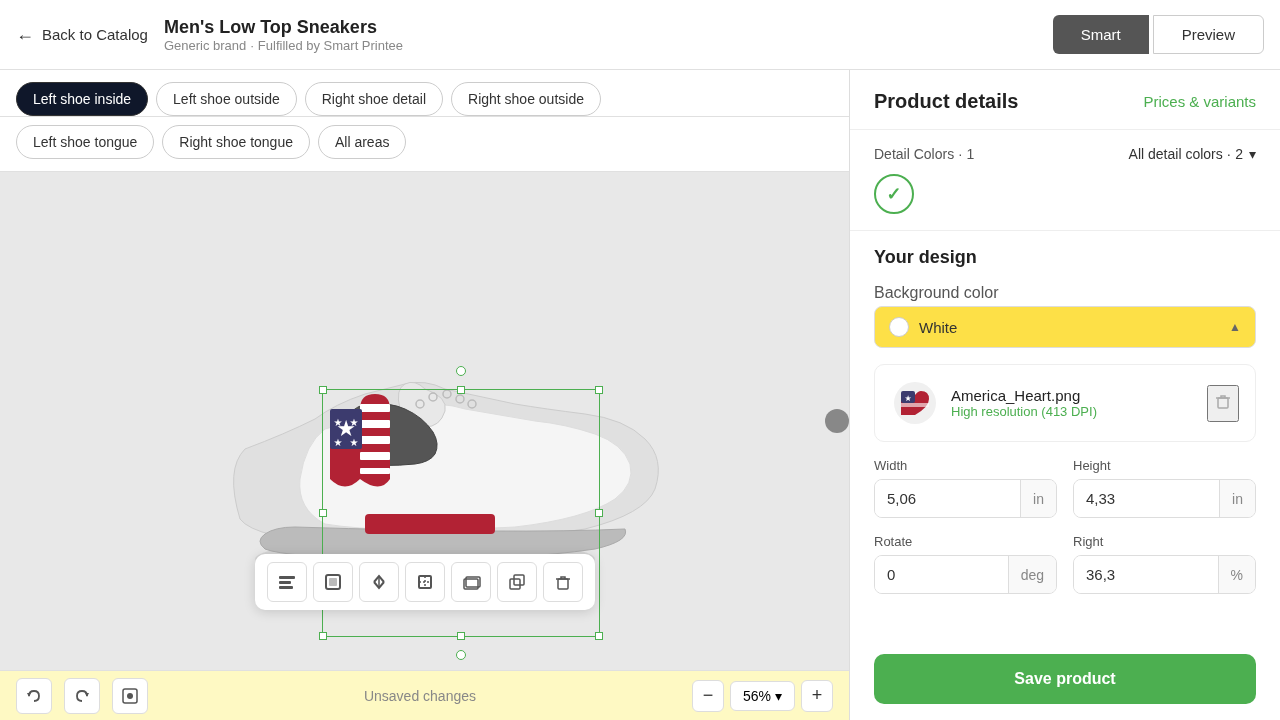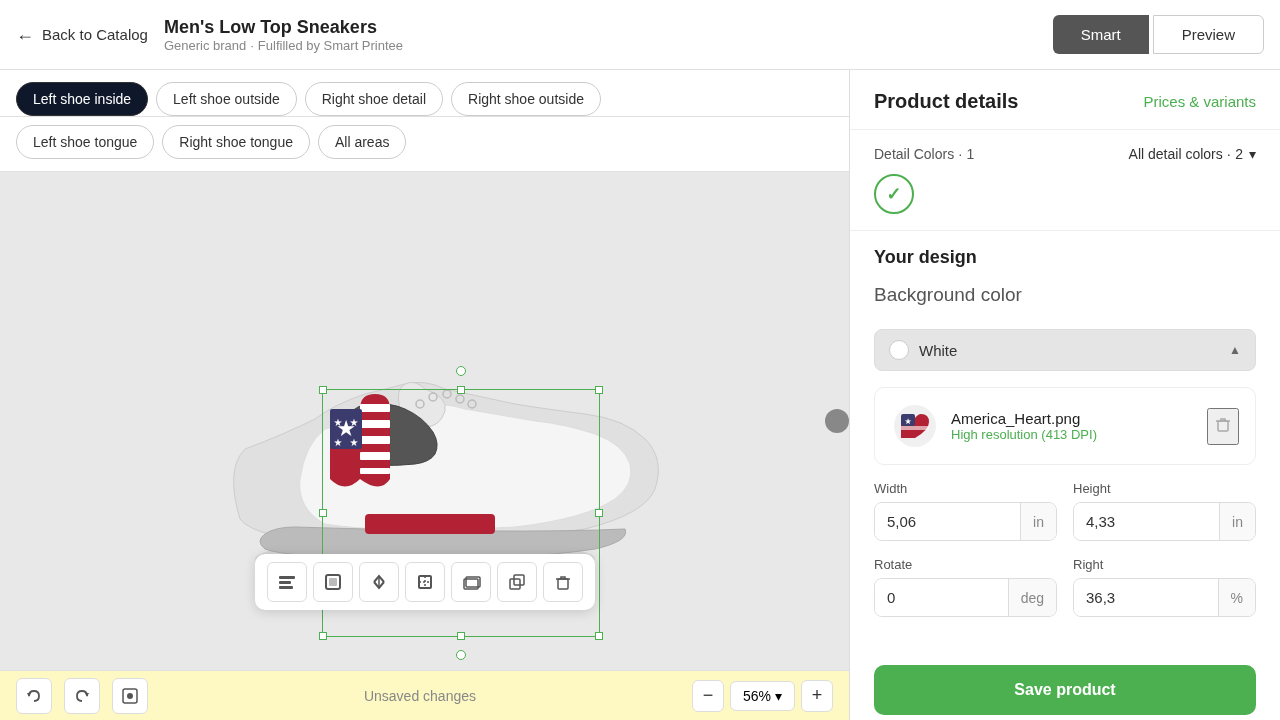--- a/index.html
+++ b/index.html
@@ -70,22 +70,22 @@
     .section { padding: 16px 24px; border-bottom: 1px solid #eee; }
     .section-row { display: flex; align-items: center; justify-content: space-between; margin-bottom: 12px; }
     .section-label { font-size: 14px; color: #555; }
     .detail-colors-dropdown { display: flex; align-items: center; gap: 6px; font-size: 14px; color: #333; cursor: pointer; }
     .color-circle-check { width: 40px; height: 40px; border-radius: 50%; border: 2px solid #4caf50; display: flex; align-items: center; justify-content: center; cursor: pointer; }
     .checkmark { color: #4caf50; font-size: 18px; font-weight: bold; }
 
     
     .design-section { padding: 16px 24px; flex: 1; }
     .design-title { font-size: 18px; font-weight: 600; color: #222; margin-bottom: 16px; }
-    .bg-color-label { font-size: 19px; color: #555; margin-bottom: 23px; }
-    .color-select { display: flex; align-items: center; border: 1px solid #ddd; border-radius: 8px; padding: 10px 14px; cursor: pointer; background: #e5e5e5; justify-content: space-between; margin-bottom: 16px; }
+    .bg-color-label { font-size: 16px; color: #555; margin-bottom: 4px; }
+    .color-select { display: flex; align-items: center; border: 1px solid #ddd; border-radius: 8px; padding: 10px 14px; cursor: pointer; background: #fde047; justify-content: space-between; margin-bottom: 16px; }
     .color-select-left { display: flex; align-items: center; gap: 10px; }
     .color-dot { width: 20px; height: 20px; border-radius: 50%; border: 1.5px solid #ccc; background: #fff; }
     .color-name { font-size: 15px; color: #333; }
     .chevron-up { font-size: 12px; color: #666; }
 
     
     .design-card { border: 1px solid #eee; border-radius: 10px; padding: 14px 16px; margin-bottom: 16px; display: flex; align-items: center; gap: 12px; position: relative; }
     .design-thumb { width: 48px; height: 48px; border-radius: 6px; overflow: hidden; display: flex; align-items: center; justify-content: center; }
     .design-info { flex: 1; }
     .design-filename { font-size: 15px; font-weight: 500; color: #222; }

